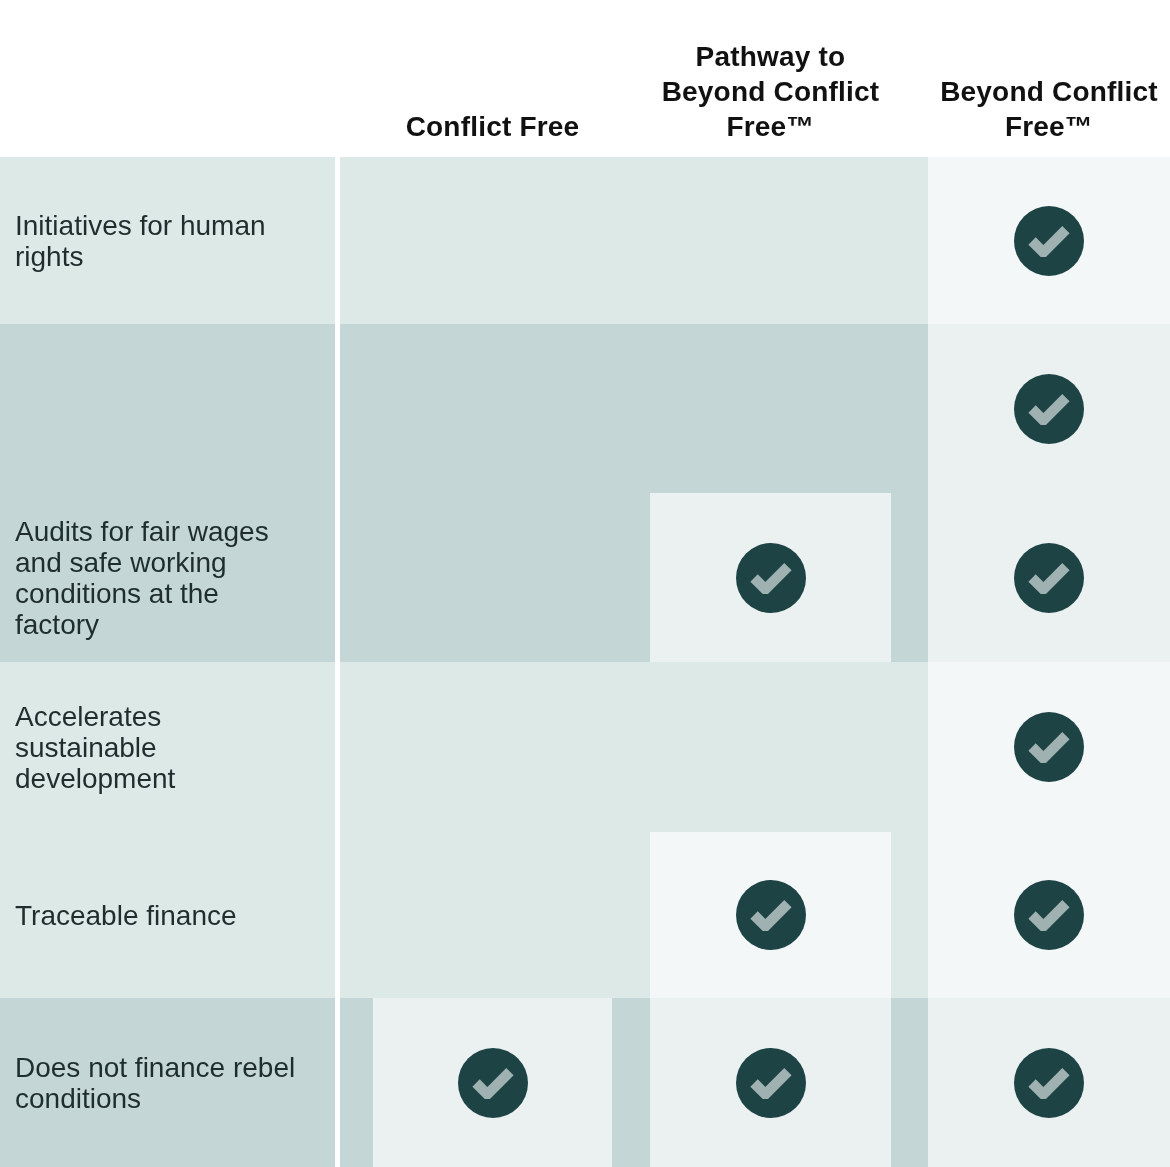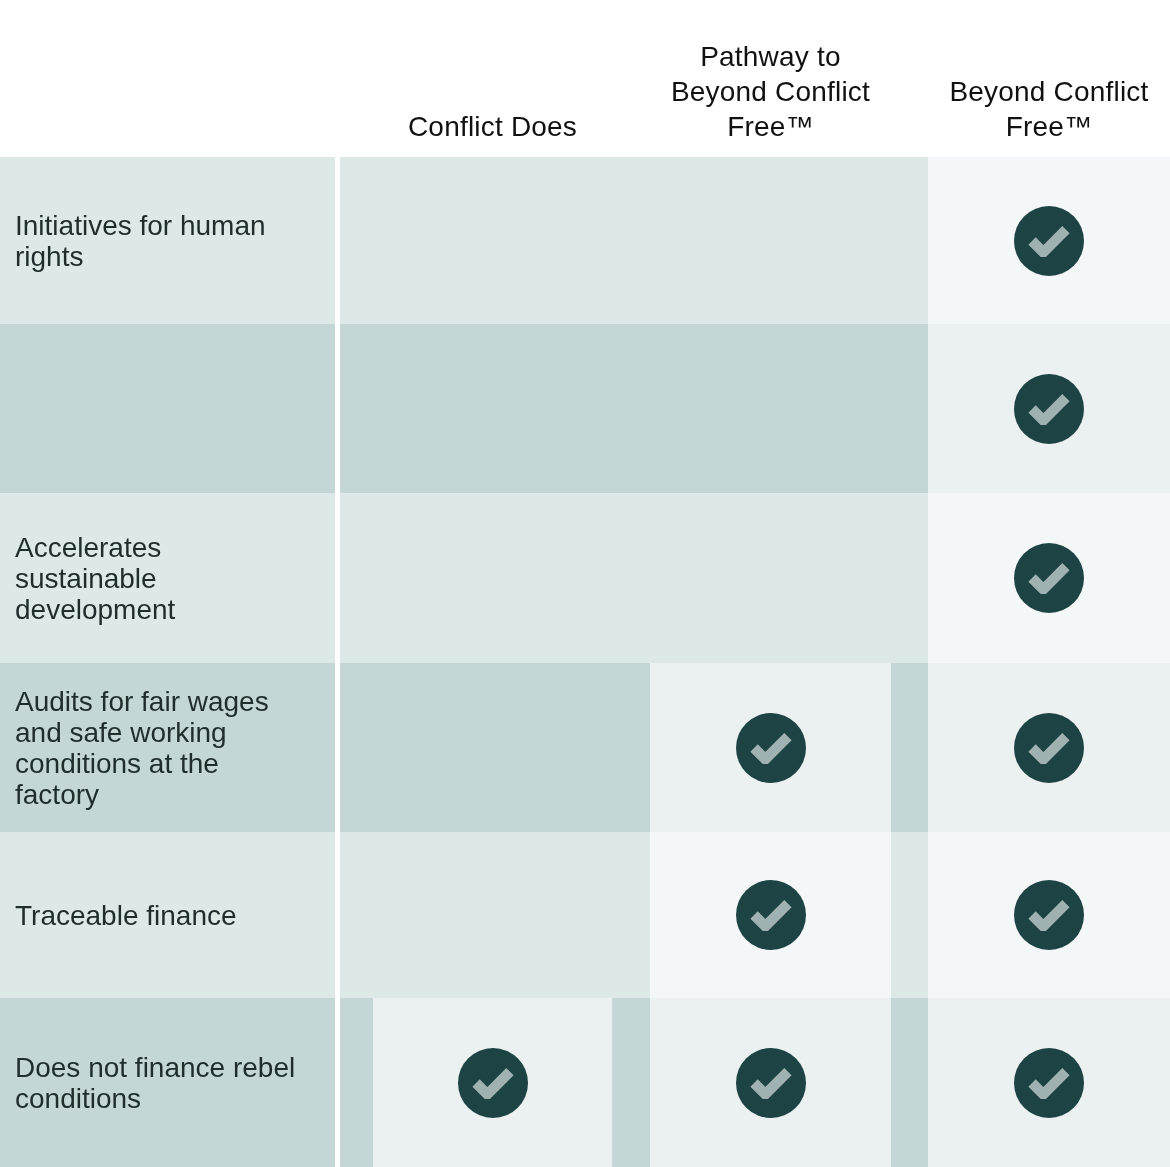--- a/index.html
+++ b/index.html
@@ -10,21 +10,21 @@
     overflow: hidden;
     background: var(--background, #ffffff);
     font-family: "Liberation Sans", sans-serif;
   }
   
   .header { position: relative; height: 157px; background: var(--background, #ffffff); }
   .hcell {
     position: absolute; top: 0; bottom: 0;
     display: flex; align-items: flex-end; justify-content: center;
     text-align: center; white-space: pre-line;
-    font-weight: 400; font-size: 28px; line-height: 35px;
+    font-weight: 700; font-size: 28px; line-height: 35px;
     padding-bottom: 13px; box-sizing: border-box;
     color: var(--header-text, #111111); letter-spacing: 0.2px;
   }
   
   .col-conflict { left: 373px; width: 239px; }
   .col-pathway  { left: 650px; width: 241px; }
   .col-beyond   { left: 928px; width: 242px; }
   
   .row { position: relative; padding-left: 28px; }
   .row.light { background: var(--row-light, #dde9e7); }
@@ -62,21 +62,21 @@
     stroke-linecap: butt;
     stroke-linejoin: miter;
   }
 </style>
 </head>
 <body>
 
 <div class="page">
 
   <div class="header">
-    <div class="hcell col-conflict">Conflict Does</div>
+    <div class="hcell col-conflict">Conflict Free</div>
     <div class="hcell col-pathway">Pathway to
 Beyond Conflict
 Free™</div>
     <div class="hcell col-beyond">Beyond Conflict
 Free™</div>
   </div>
 
   <div>
 
     <div class="row light" style="height:167px">
@@ -96,47 +96,47 @@
       <div class="gap-col"></div>
       <div class="hl col-beyond">
         <div class="check-circle">
           <svg width="42" height="32" viewBox="0 0 44 34">
               <path d="M4 17 L16 29 L40 5"></path>
             </svg>
         </div>
       </div>
     </div>
 
-    <div class="row light" style="height:170px">
-      <div class="label-cell">Accelerates
-sustainable
-development</div>
-      <div class="gap-col"></div>
-      <div class="hl col-beyond">
-        <div class="check-circle">
-          <svg width="42" height="32" viewBox="0 0 44 34">
-              <path d="M4 17 L16 29 L40 5"></path>
-            </svg>
-        </div>
-      </div>
-    </div>
-
     <div class="row dark" style="height:169px">
       <div class="label-cell">Audits for fair wages
 and safe working
 conditions at the
 factory</div>
       <div class="gap-col"></div>
       <div class="hl col-pathway">
         <div class="check-circle">
           <svg width="42" height="32" viewBox="0 0 44 34">
               <path d="M4 17 L16 29 L40 5"></path>
             </svg>
         </div>
       </div>
+      <div class="hl col-beyond">
+        <div class="check-circle">
+          <svg width="42" height="32" viewBox="0 0 44 34">
+              <path d="M4 17 L16 29 L40 5"></path>
+            </svg>
+        </div>
+      </div>
+    </div>
+
+    <div class="row light" style="height:170px">
+      <div class="label-cell">Accelerates
+sustainable
+development</div>
+      <div class="gap-col"></div>
       <div class="hl col-beyond">
         <div class="check-circle">
           <svg width="42" height="32" viewBox="0 0 44 34">
               <path d="M4 17 L16 29 L40 5"></path>
             </svg>
         </div>
       </div>
     </div>
 
     <div class="row light" style="height:166px">

